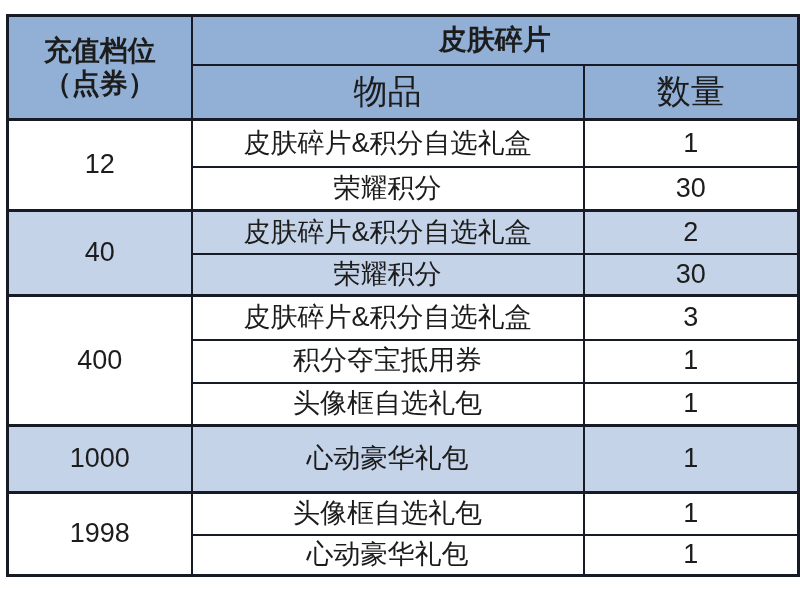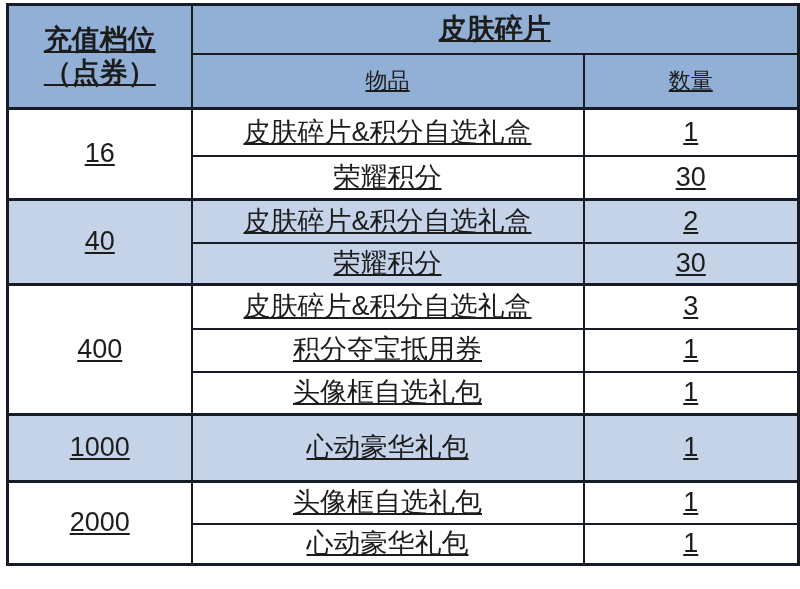--- a/index.html
+++ b/index.html
@@ -11,42 +11,42 @@
   * { box-sizing: border-box; }
   html, body {
     margin: 0; padding: 0;
     width: 800px; height: 589px;
     background: #ffffff;
     font-family: "Liberation Sans", "DejaVu Sans", sans-serif;
     color: var(--text);
   }
   .table-wrap {
     position: absolute;
-    left: 6px; top: 3px; text-decoration: underline;
+    left: 6px; top: 14px;
   }
   table.rewards {
     border-collapse: collapse;
     table-layout: fixed;
     width: 791px;
     border: 3px solid var(--border);
   }
   table.rewards th, table.rewards td {
     border: 2px solid var(--border);
     text-align: center;
     vertical-align: middle;
     padding: 0;
     font-size: 27px;
     line-height: 1.15;
     overflow: hidden;
   }
   
   tr.hdr1 th, tr.hdr2 th { background: var(--header-blue); }
   tr.hdr1 th { font-weight: bold; font-size: 28px; }
   th.tier-header { line-height: 1.45; }
-  tr.hdr2 th { font-weight: normal; font-size: 22px; border-bottom-width: 3.5px; }
+  tr.hdr2 th { font-weight: normal; font-size: 34px; border-bottom-width: 3.5px; }
   
   tr.group-start td { border-top-width: 3.5px; }
   
   tr.blue td { background: var(--row-blue); }
   
   tr.hdr1 { height: 49px; }
   tr.hdr2 { height: 55px; }
   tr.rh47 { height: 47px; }
   tr.rh44 { height: 44px; }
   tr.rh43 { height: 43px; }
@@ -73,21 +73,21 @@
         </th>
         <th colspan="2">皮肤碎片</th>
       </tr>
 
       <tr class="hdr2">
         <th>物品</th>
         <th>数量</th>
       </tr>
 
       <tr class="group-start rh47">
-        <td rowspan="2">16</td>
+        <td rowspan="2">12</td>
         <td>皮肤碎片&amp;积分自选礼盒</td>
         <td>1</td>
       </tr>
       <tr class="rh44">
         <td>荣耀积分</td>
         <td>30</td>
       </tr>
 
       <tr class="group-start blue rh43">
         <td rowspan="2">40</td>
@@ -113,21 +113,21 @@
         <td>1</td>
       </tr>
 
       <tr class="group-start blue rh89">
         <td>1000</td>
         <td>心动豪华礼包</td>
         <td>1</td>
       </tr>
 
       <tr class="group-start rh42">
-        <td rowspan="2">2000</td>
+        <td rowspan="2">1998</td>
         <td>头像框自选礼包</td>
         <td>1</td>
       </tr>
       <tr class="rh41">
         <td>心动豪华礼包</td>
         <td>1</td>
       </tr>
     </tbody>
   </table>
 </div>

